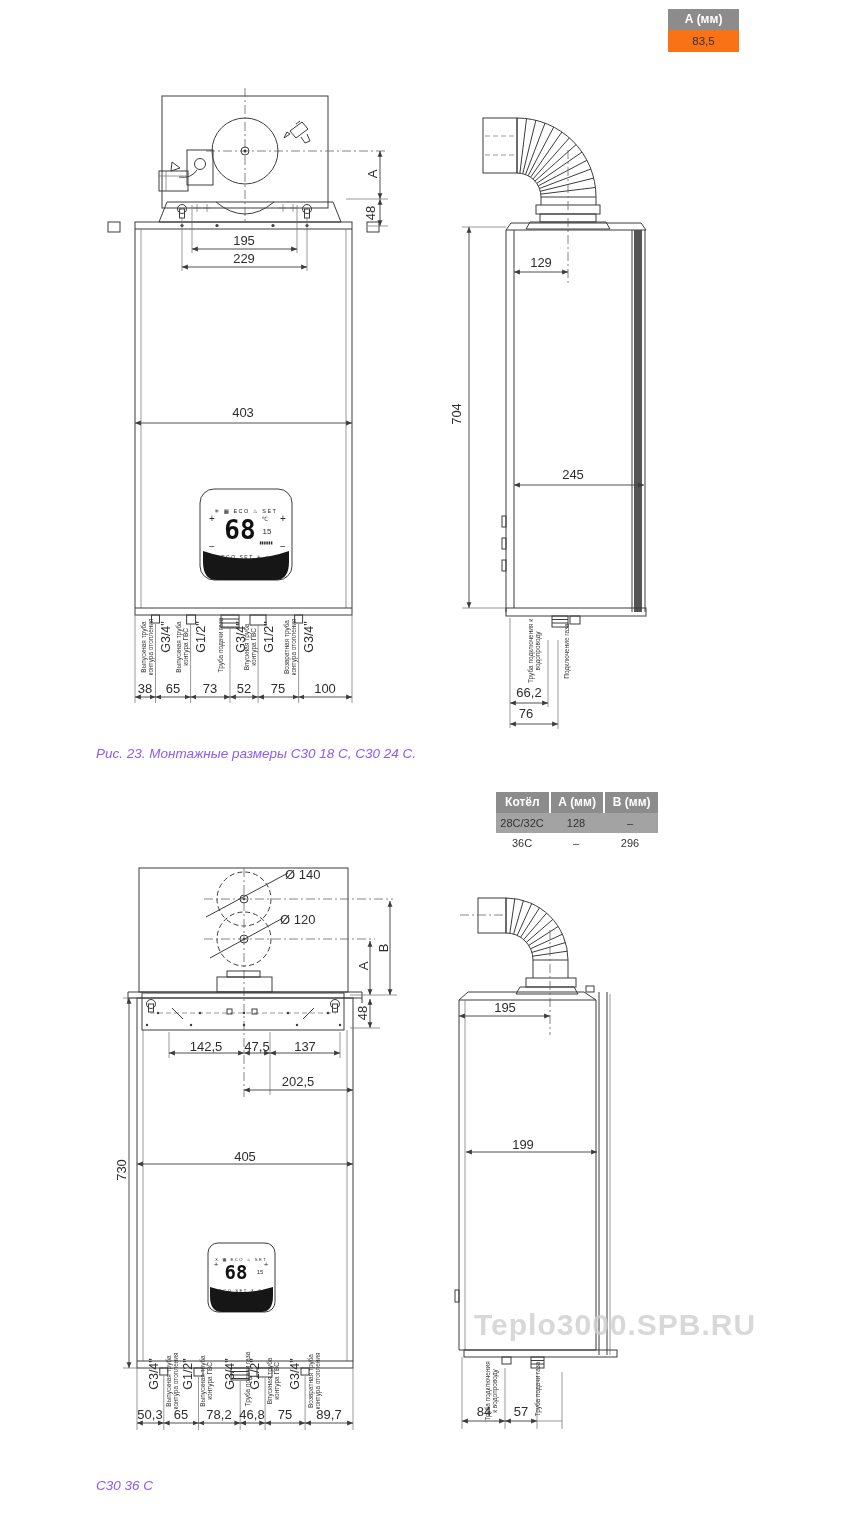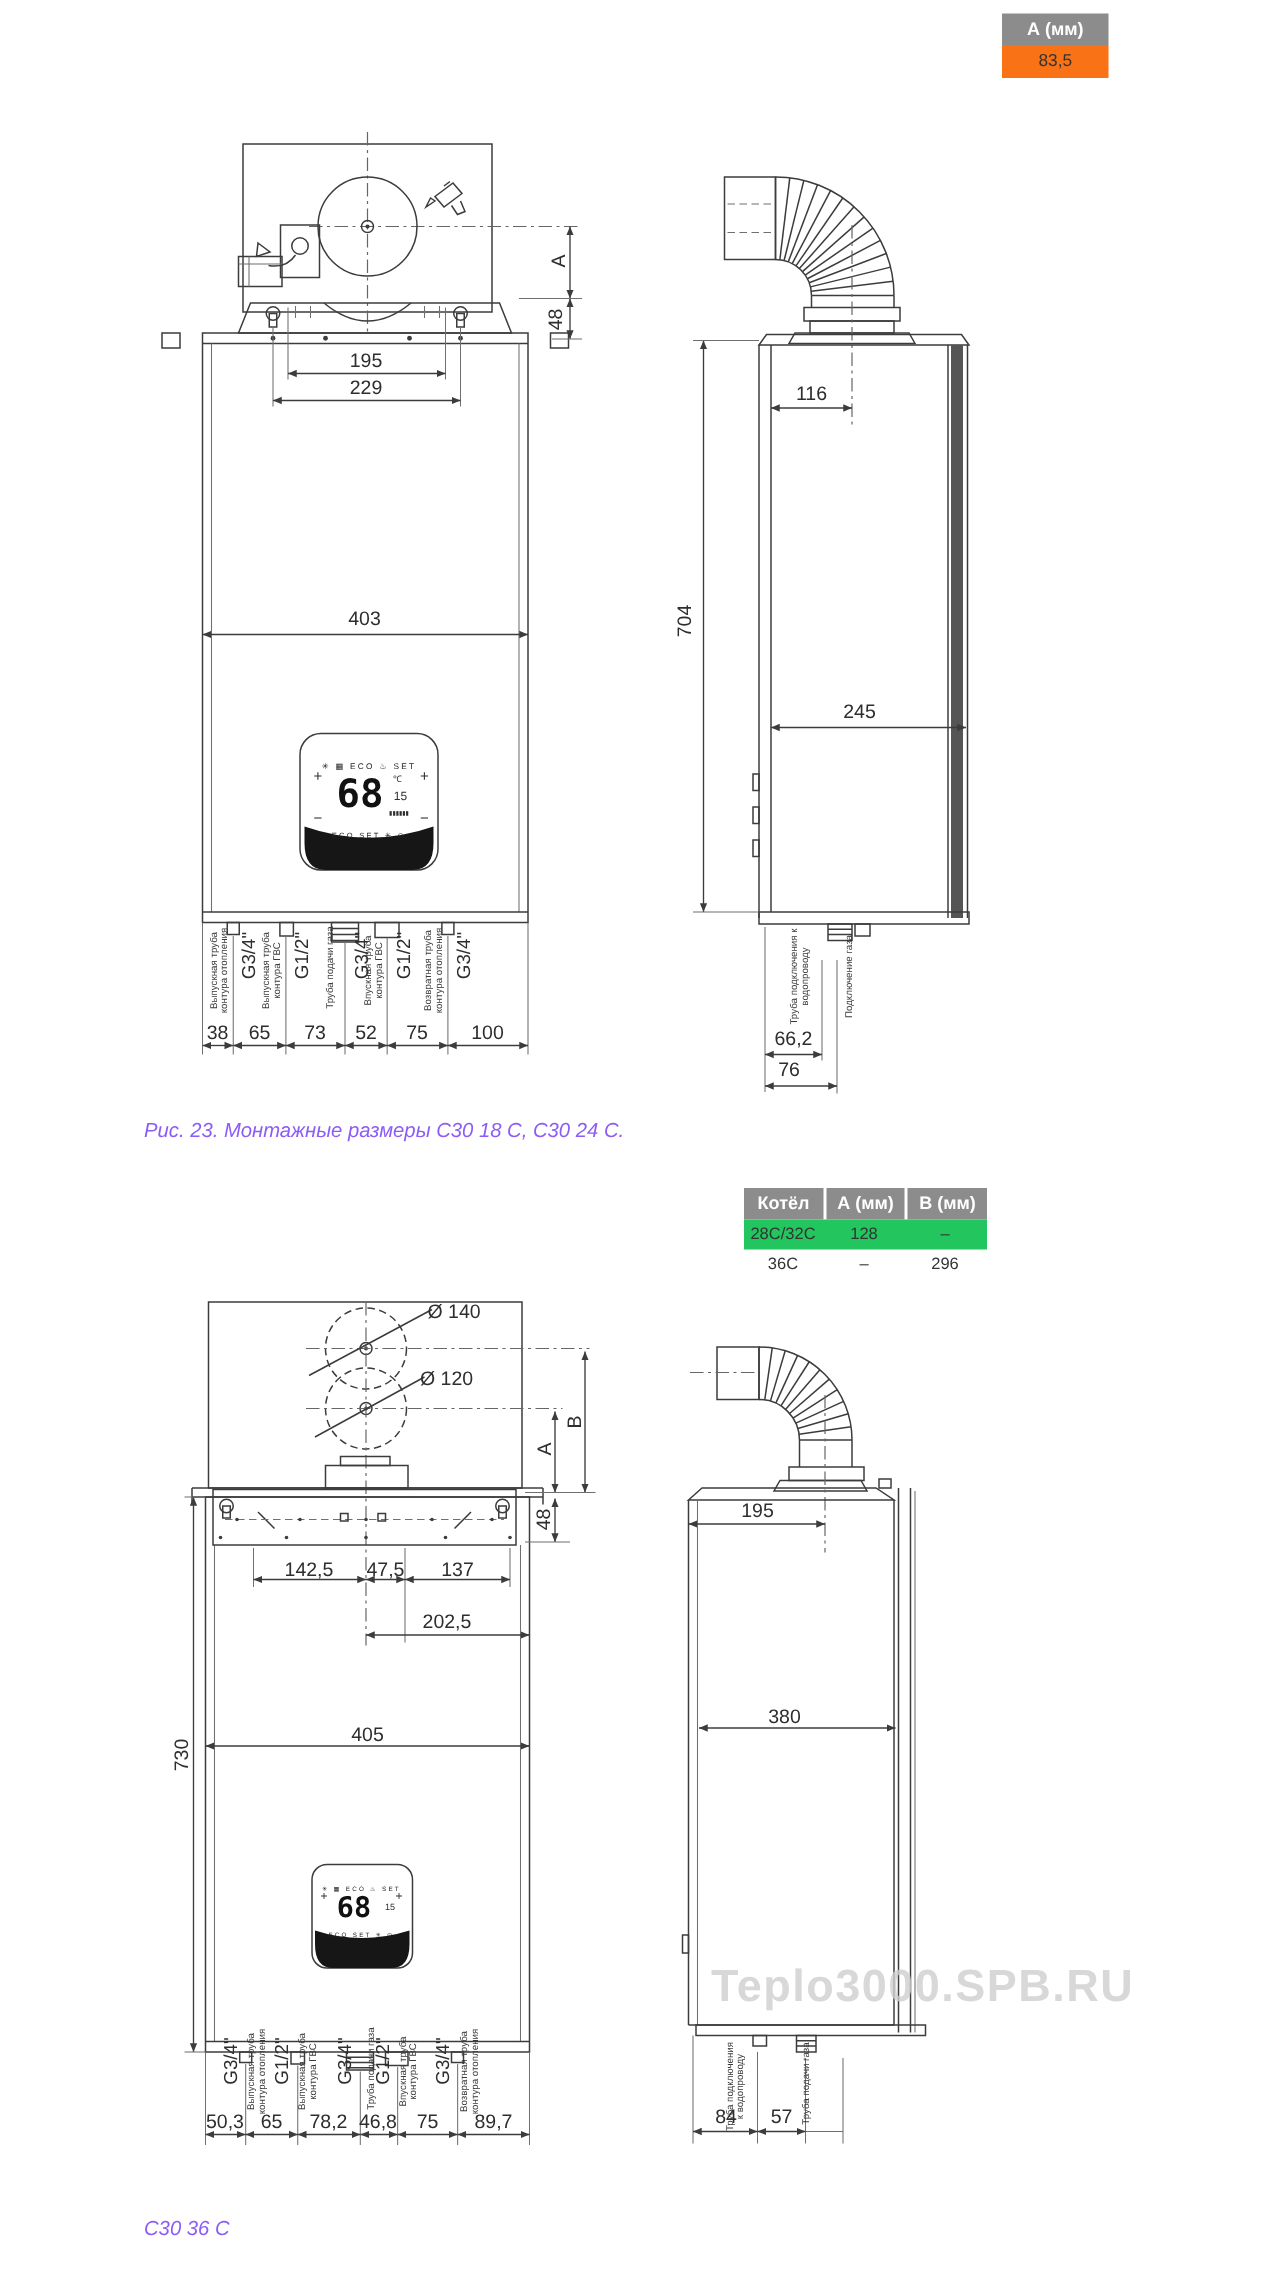--- a/index.html
+++ b/index.html
@@ -24,21 +24,21 @@
   
   .tt{position:absolute;left:668px;top:9px;width:71px;}
   .tt .hd{height:21px;background:#8c8c8c;color:#fff;font-weight:bold;font-size:12px;
           text-align:center;line-height:21px;}
   .tt .vl{height:22px;background:#f97316;color:#333;font-size:11.5px;text-align:center;line-height:22px;}
   .bt{position:absolute;left:496px;top:792px;width:162px;font-size:11px;}
   .bt .hrow{display:flex;gap:2px;}
   .bt .hcell{width:66px;height:21px;background:#8c8c8c;color:#fff;font-weight:bold;
              font-size:12px;text-align:center;line-height:21px;}
   .bt .drow{display:flex;height:20px;line-height:20px;}
-  .bt .drow.g{background:#22c55e;}
+  .bt .drow.g{background:#a3a3a3;}
   .bt .dcell{width:66px;margin-right:2px;text-align:center;color:#333;}
   .watermark{position:absolute;left:474px;top:1308px;font-size:30px;font-weight:bold;
              color:#cfcfcf;opacity:0.8;letter-spacing:1px;}
   .disp-val{font-weight:bold;font-family:"DejaVu Sans Mono",monospace;color:#111;}
   .icons{letter-spacing:1.5px;color:#222;}
 </style>
 </head>
 <body>
 
 <svg width="850" height="1516" viewBox="0 0 850 1516">
@@ -370,21 +370,21 @@
 <div class="t r desct" style="left:290px;top:647px;width:62px">Возвратная труба контура отопления</div>
 <div class="t r sizet" style="left:309px;top:637px">G3/4"</div>
 
 <div class="t c dimt" style="left:145px;top:688px">38</div>
 <div class="t c dimt" style="left:173px;top:688px">65</div>
 <div class="t c dimt" style="left:210px;top:688px">73</div>
 <div class="t c dimt" style="left:244px;top:688px">52</div>
 <div class="t c dimt" style="left:278px;top:688px">75</div>
 <div class="t c dimt" style="left:325px;top:688px">100</div>
 
-<div class="t c dimt" style="left:541px;top:262px">116</div>
+<div class="t c dimt" style="left:541px;top:262px">129</div>
 <div class="t r dimt" style="left:456px;top:414px">704</div>
 <div class="t c dimt" style="left:573px;top:474px">245</div>
 <div class="t r desct" style="left:534px;top:651px;width:66px">Труба подключения к водопроводу</div>
 <div class="t r desct" style="left:567px;top:651px;width:66px">Подключение газа</div>
 <div class="t c dimt" style="left:529px;top:692px">66,2</div>
 <div class="t c dimt" style="left:526px;top:713px">76</div>
 
 <div class="t caption" style="left:96px;top:745px;width:430px">Рис. 23. Монтажные размеры С30 18 С, С30 24 С.</div>
 
 <div class="bt">
@@ -429,21 +429,21 @@
 <div class="t r desct" style="left:314px;top:1381px;width:60px">Возвратная труба контура отопления</div>
 
 <div class="t c dimt" style="left:150px;top:1414px">50,3</div>
 <div class="t c dimt" style="left:181px;top:1414px">65</div>
 <div class="t c dimt" style="left:219px;top:1414px">78,2</div>
 <div class="t c dimt" style="left:252px;top:1414px">46,8</div>
 <div class="t c dimt" style="left:285px;top:1414px">75</div>
 <div class="t c dimt" style="left:329px;top:1414px">89,7</div>
 
 <div class="t c dimt" style="left:505px;top:1007px">195</div>
-<div class="t c dimt" style="left:523px;top:1144px">380</div>
+<div class="t c dimt" style="left:523px;top:1144px">199</div>
 <div class="t r desct" style="left:491px;top:1391px;width:64px">Труба подключения к водопроводу</div>
 <div class="t r desct" style="left:538px;top:1389px;width:60px">Труба подачи газа</div>
 <div class="t c dimt" style="left:484px;top:1411px">84</div>
 <div class="t c dimt" style="left:521px;top:1411px">57</div>
 
 <div class="t caption" style="left:96px;top:1477px;width:430px">
   <div>С30 36 С</div>
 </div>
 
 <div class="watermark">Teplo3000.SPB.RU</div>

